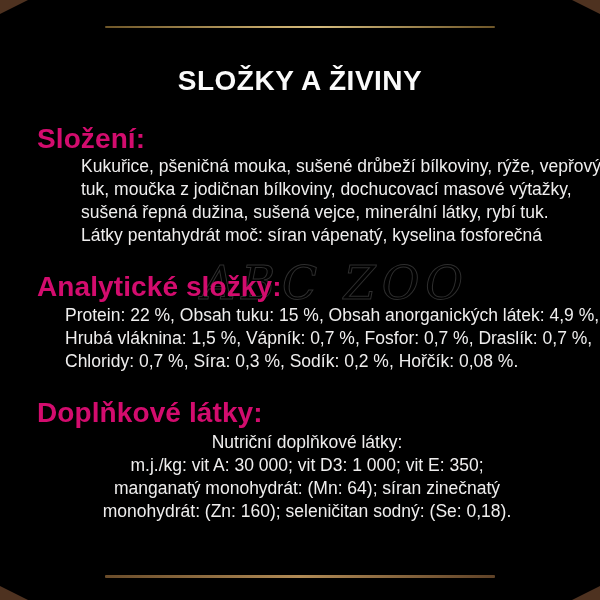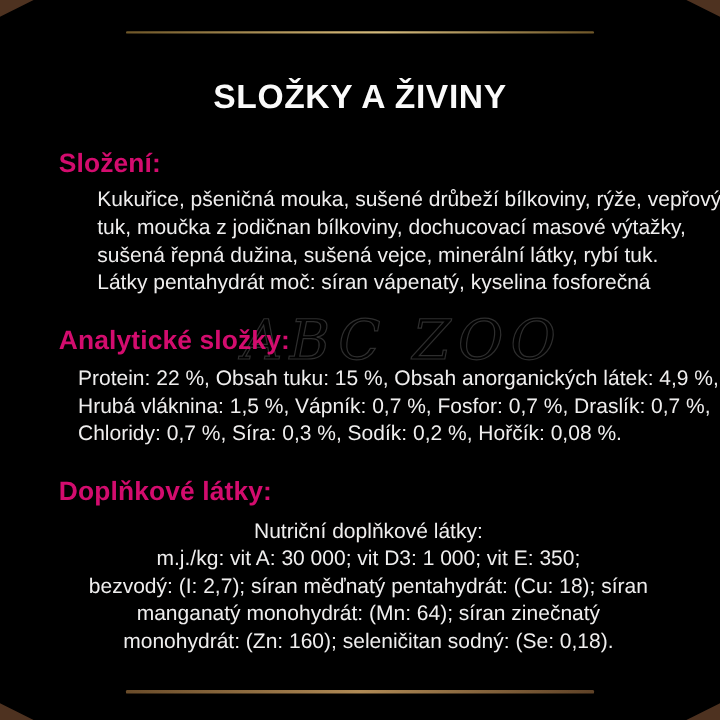--- a/index.html
+++ b/index.html
@@ -60,24 +60,23 @@
     letter-spacing: 6px;
     color: transparent;
     -webkit-text-stroke: 1px #2e2e2e;
     pointer-events: none;
     white-space: nowrap;
   }
 
   .section { position: absolute; left: 37px; width: 540px; }
   .section-heading {
     color: #d30c6e;
-    font-size: 22px;
+    font-size: 28px;
     font-weight: bold;
     letter-spacing: 0.1px;
-    margin-left: 12px;
   }
   .body-line {
     color: #efeeee;
     font-size: 17.5px;
     line-height: 23px;
     white-space: nowrap;
     letter-spacing: 0px;
   }
 
   #sec1-heading { top: 123px; }
@@ -115,20 +114,19 @@
   <div class="section" id="sec2-body">
     <div class="body-line">Protein: 22 %, Obsah tuku: 15 %, Obsah anorganických látek: 4,9 %,</div>
     <div class="body-line">Hrubá vláknina: 1,5 %, Vápník: 0,7 %, Fosfor: 0,7 %, Draslík: 0,7 %,</div>
     <div class="body-line">Chloridy: 0,7 %, Síra: 0,3 %, Sodík: 0,2 %, Hořčík: 0,08 %.</div>
   </div>
 
   <div class="section section-heading" id="sec3-heading">Doplňkové látky:</div>
   <div class="section" id="sec3-body">
     <div class="body-line">Nutriční doplňkové látky:</div>
     <div class="body-line">m.j./kg: vit A: 30 000; vit D3: 1 000; vit E: 350;</div>
-    <div class="body-line">bezvodý: (I: 2,7); síran měďnatý pentahydrát: (Cu: 18); síran</div>
     <div class="body-line">manganatý monohydrát: (Mn: 64); síran zinečnatý</div>
     <div class="body-line">monohydrát: (Zn: 160); seleničitan sodný: (Se: 0,18).</div>
   </div>
 
   <div class="gold-line bottom"></div>
 
 </div>
 
 </body></html>

